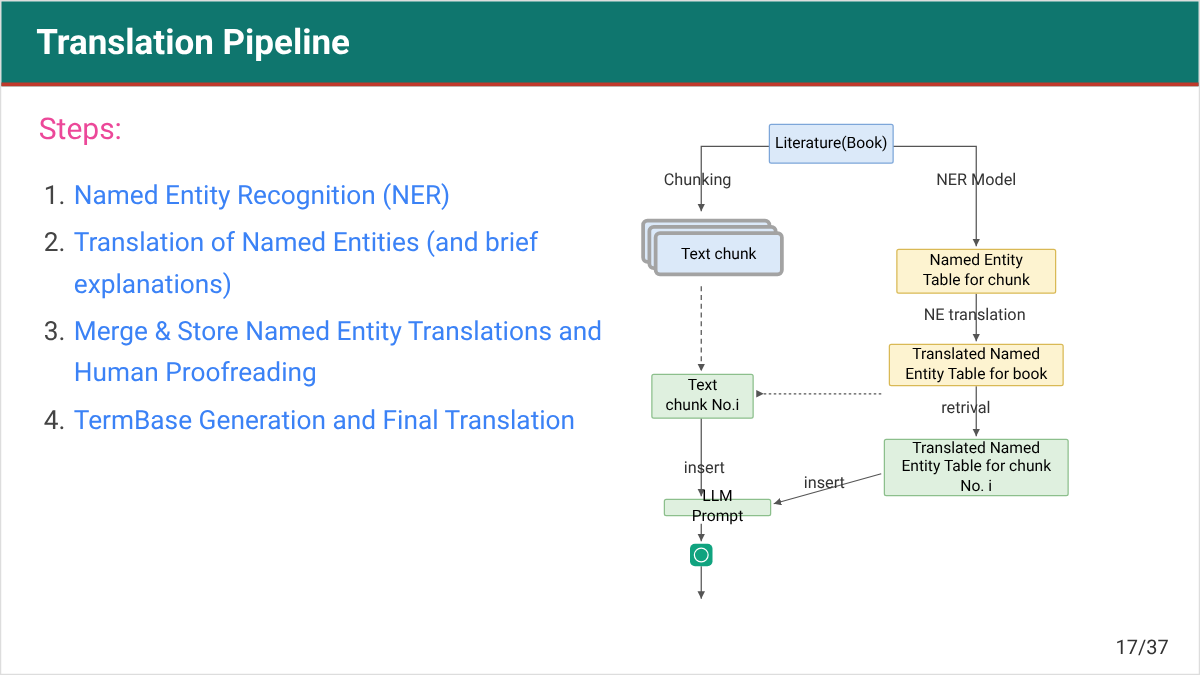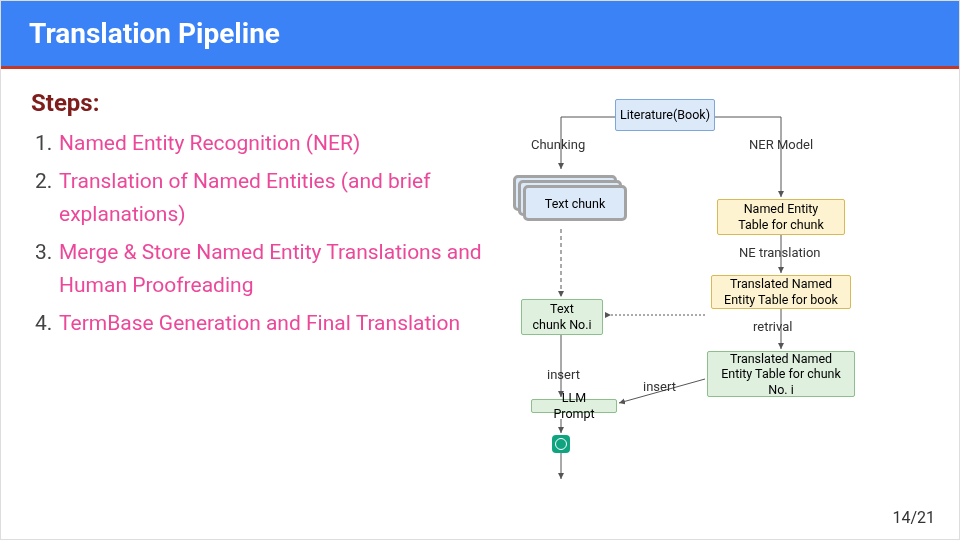--- a/index.html
+++ b/index.html
@@ -1,22 +1,22 @@
 <!DOCTYPE html>
 <html><head>
 <meta charset="utf-8">
 <style>
 *{margin:0;padding:0;box-sizing:border-box}
 body{width:960px;height:540px;font-family:-apple-system,BlinkMacSystemFont,"Segoe UI",Roboto,sans-serif;background:#fff;position:relative;border:1px solid #ddd}
-.header{background:#3b82f6;color:#fff;padding:16px 28px;font-size:28px;font-weight:700;border-bottom:3px solid #c0392b}
+.header{background:#0f766e;color:#fff;padding:16px 28px;font-size:28px;font-weight:700;border-bottom:3px solid #c0392b}
 .content{display:flex;padding:20px 10px 10px 30px;gap:10px}
 .left{flex:0 0 460px}
-.steps-title{font-size:24px;font-weight:700;margin-bottom:10px;color:#7f1d1d}
+.steps-title{font-size:24px;font-weight:400;margin-bottom:24px;color:#ec4899}
 ol{list-style:none;counter-reset:item}
-ol li{counter-increment:item;font-size:21px;line-height:1.6;color:#ec4899;padding-left:28px;position:relative;margin-bottom:4px}
+ol li{counter-increment:item;font-size:21px;line-height:1.6;color:#3b82f6;padding-left:28px;position:relative;margin-bottom:4px}
 ol li::before{content:counter(item)".";position:absolute;left:4px;color:#444}
 .diagram{flex:1;position:relative;height:440px}
 .node{position:absolute;border-radius:2px;padding:5px 10px;font-size:12.5px;text-align:center;display:flex;align-items:center;justify-content:center;line-height:1.25}
 .blue{background:#dbe9f9;border:1px solid #7da6d9}
 .yellow{background:#fdf3d0;border:1px solid #d9b955}
 .green{background:#dff0df;border:1px solid #8cbf8c}
 .red{background:#f9d9d5;border:1px solid #d99088}
 .lbl{position:absolute;font-size:13px;color:#333}
 svg{position:absolute;top:0;left:0;pointer-events:none}
 .stack{position:absolute;width:92px;height:42px}
@@ -79,13 +79,13 @@
     <div class="node green" style="left:206px;top:262px;width:148px;height:46px">Translated Named Entity Table for chunk No. i</div>
 
     <div class="lbl" style="left:46px;top:278px">insert</div>
     <div class="lbl" style="left:142px;top:290px">insert</div>
 
     <div class="node green" style="left:30px;top:310px;width:86px;height:14px">LLM Prompt</div>
     <div class="gpt" style="left:51px;top:346px"></div>
   </div>
 </div>
 
-<div class="pagenum">14/21</div>
+<div class="pagenum">17/37</div>
 
 </body></html>

